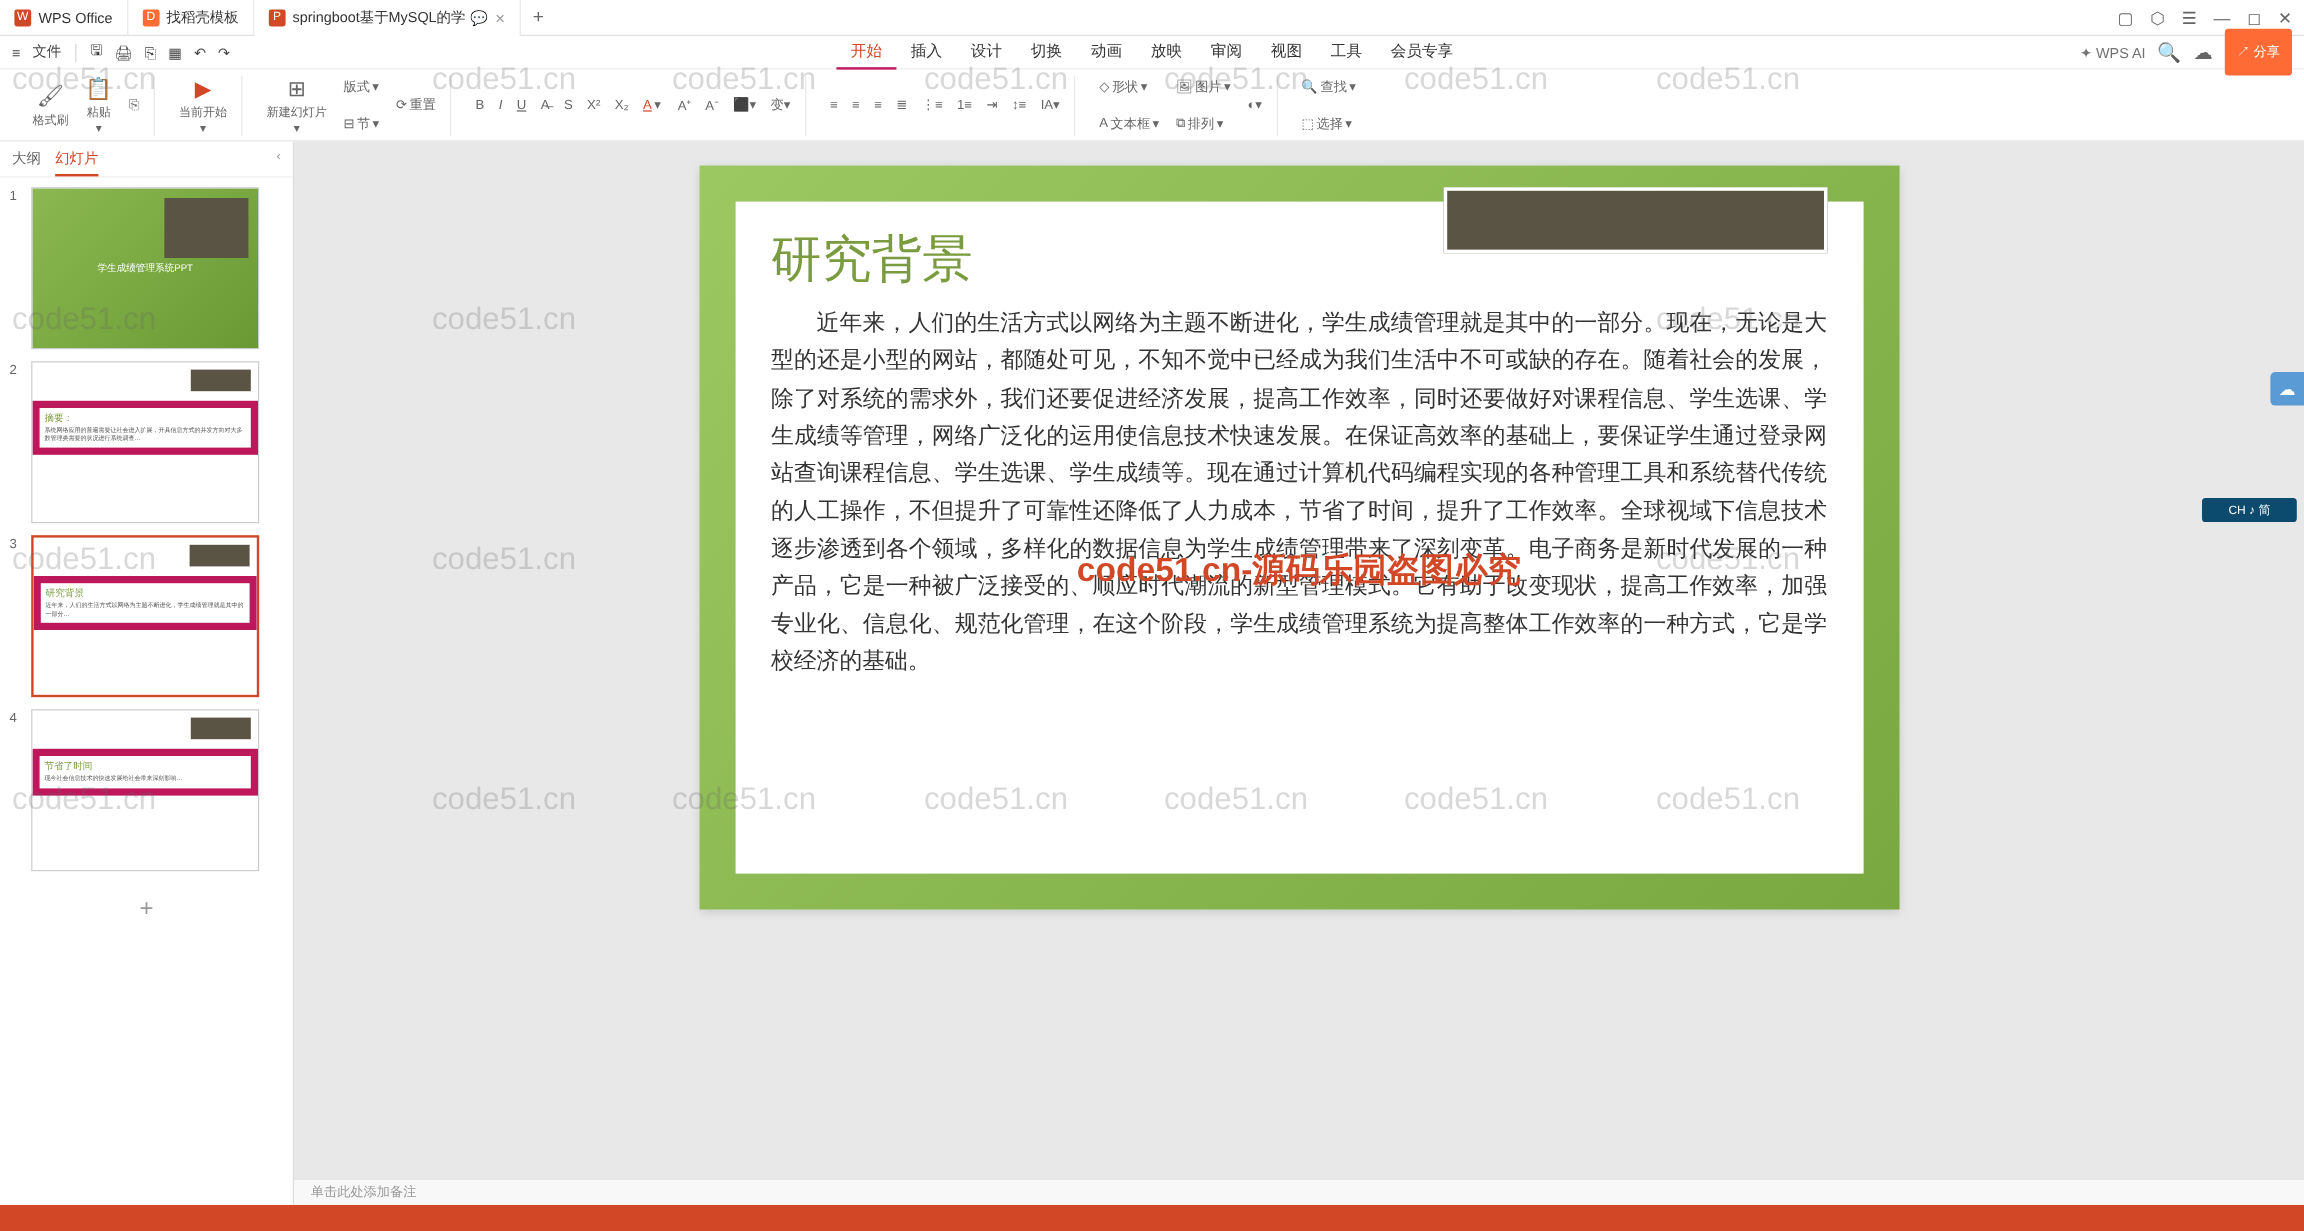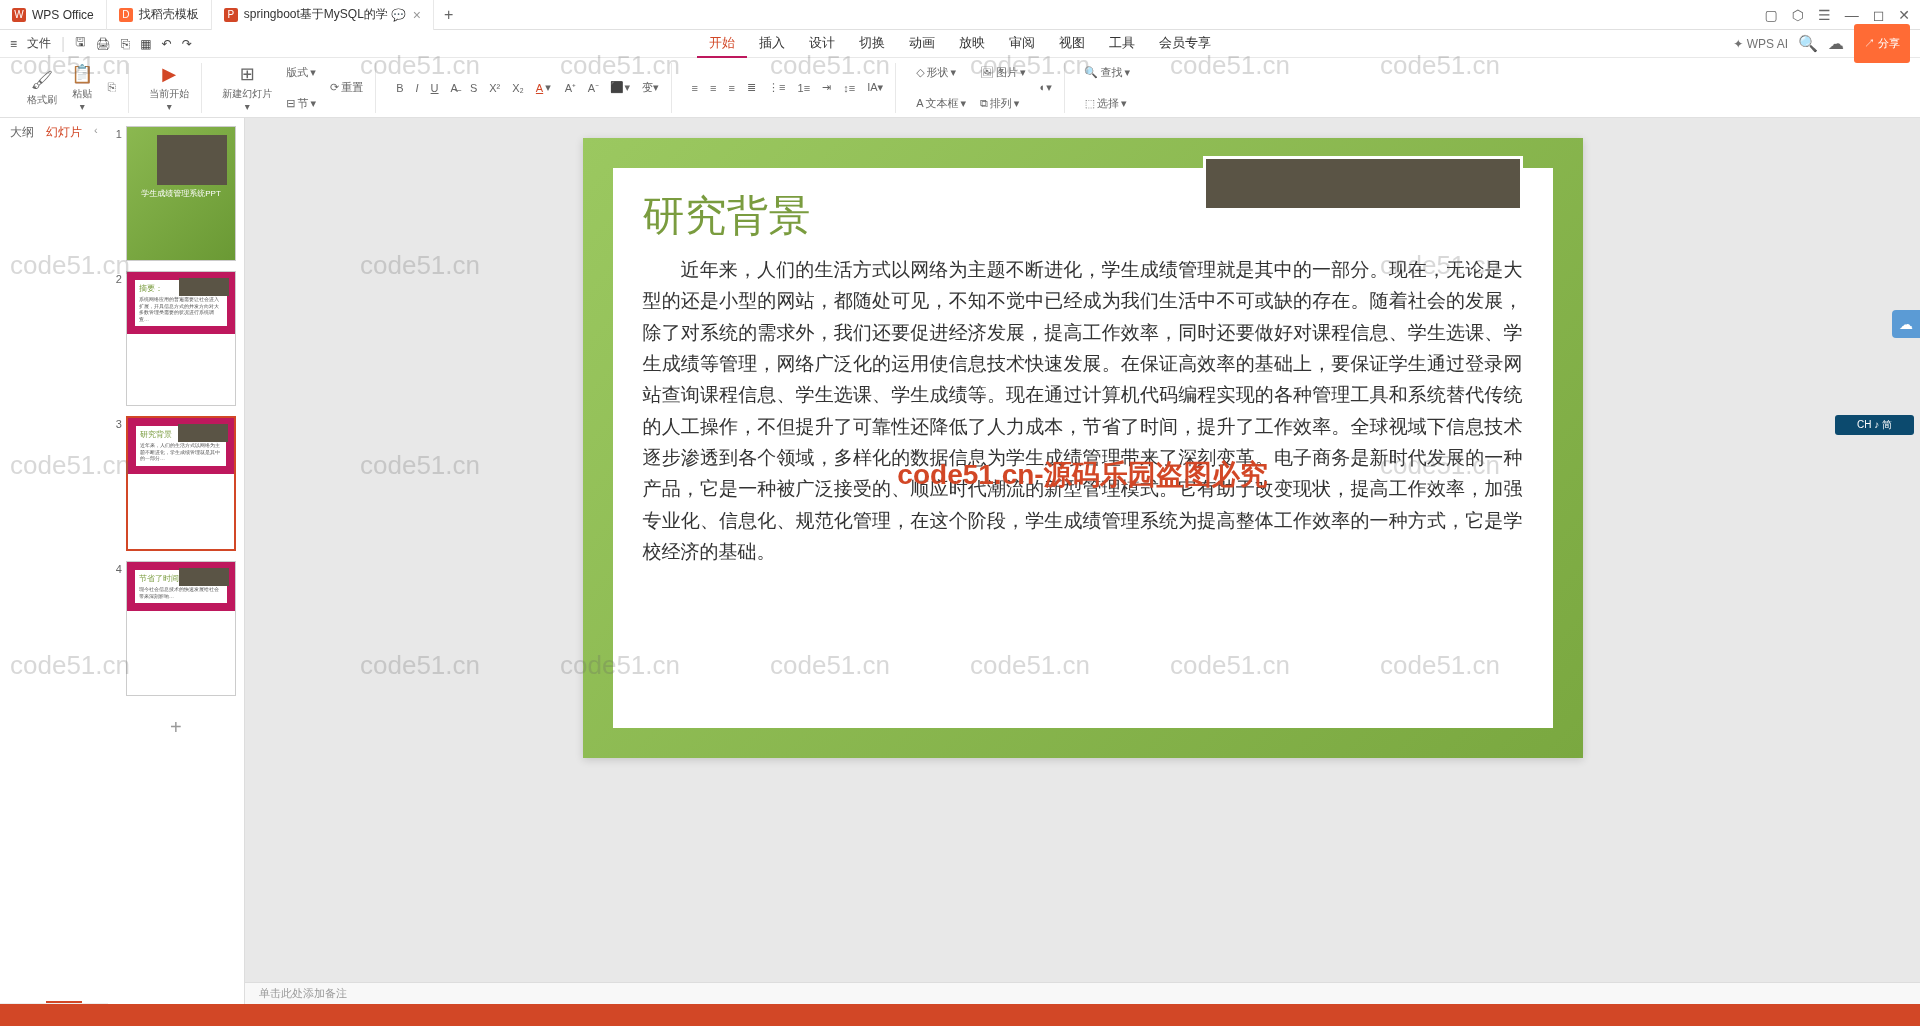--- a/index.html
+++ b/index.html
@@ -34,33 +34,33 @@
 .ribbon-group { display: flex; align-items: center; gap: 6px; padding: 0 8px; border-right: 1px solid #e8e8e8; height: 50px; }
 .ribbon-btn { display: flex; flex-direction: column; align-items: center; font-size: 10px; color: #666; cursor: pointer; padding: 2px 4px; }
 .ribbon-btn-icon { font-size: 18px; color: #666; margin-bottom: 2px; }
 .ribbon-small { font-size: 11px; color: #666; cursor: pointer; padding: 2px 4px; display: flex; align-items: center; gap: 2px; }
 .ribbon-col { display: flex; flex-direction: column; gap: 12px; }
 
 
 .main { display: flex; height: calc(100% - 140px); }
 
 
-.thumb-panel { width: 245px; background: #fff; border-right: 1px solid #ddd; display: flex; flex-direction: row; }
+.thumb-panel { width: 245px; background: #fff; border-right: 1px solid #ddd; display: flex; flex-direction: column; }
 .thumb-tabs { display: flex; padding: 6px 10px 0; gap: 12px; border-bottom: 1px solid #eee; }
 .thumb-tab { font-size: 12px; color: #666; padding-bottom: 4px; cursor: pointer; }
 .thumb-tab.active { color: #d24726; border-bottom: 2px solid #d24726; }
 .thumbs { flex: 1; overflow-y: auto; padding: 8px; }
 .thumb-row { display: flex; margin-bottom: 10px; }
 .thumb-num { width: 18px; font-size: 11px; color: #666; padding-top: 2px; }
 .thumb { width: 190px; height: 135px; border: 1px solid #ccc; background: #fff; position: relative; overflow: hidden; cursor: pointer; }
 .thumb.selected { border: 2px solid #d24726; }
 .thumb-slide1 { background: linear-gradient(135deg, #8bb850 0%, #6a9934 100%); display: flex; align-items: center; justify-content: center; }
 .thumb-slide1-box { position: absolute; top: 8px; right: 8px; width: 70px; height: 50px; background: #5a5445; }
 .thumb-slide1-text { font-size: 8px; color: #fff; text-align: center; }
-.thumb-green { border: 8px solid #be185d; background: #fff; padding: 4px; font-size: 5px; color: #555; line-height: 1.3; }
+.thumb-green { border: 6px solid #be185d; background: #fff; padding: 4px; font-size: 5px; color: #555; line-height: 1.3; margin-top: 32px; }
 .thumb-green-title { color: #7a9c3f; font-size: 8px; margin-bottom: 2px; }
 .thumb-green-box { position: absolute; top: 6px; right: 6px; width: 50px; height: 18px; background: #5a5445; }
 .thumb-add { display: flex; justify-content: center; padding: 10px; }
 .thumb-add-btn { font-size: 20px; color: #999; cursor: pointer; }
 
 
 .canvas-area { flex: 1; background: #e8e8e8; display: flex; flex-direction: column; position: relative; overflow: hidden; }
 .canvas-scroll { flex: 1; display: flex; align-items: flex-start; justify-content: center; padding: 20px 0 0 0; overflow: auto; }
 .slide { width: 1000px; height: 620px; background: linear-gradient(135deg, #9bc860 0%, #7aa840 100%); padding: 30px; position: relative; box-shadow: 0 2px 8px rgba(0,0,0,0.15); }
 .slide-inner { background: #fff; width: 100%; height: 100%; padding: 20px 30px; position: relative; }

